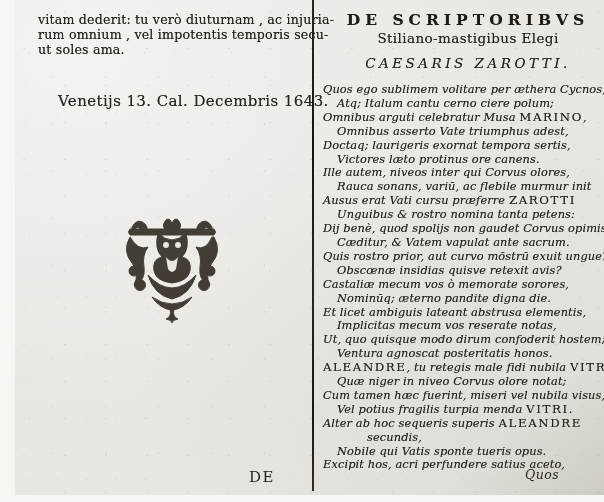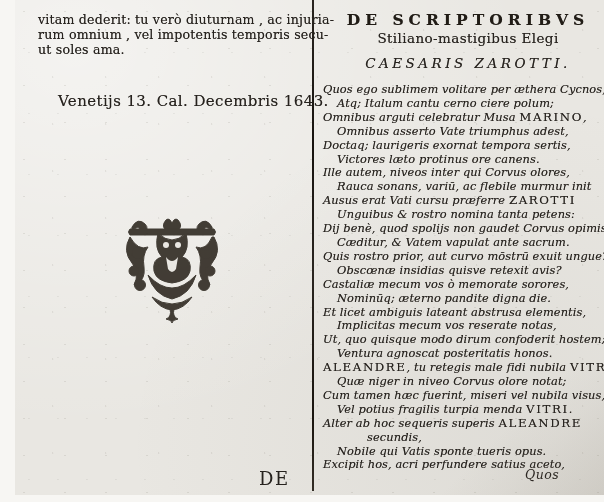--- a/index.html
+++ b/index.html
@@ -39,22 +39,22 @@
     letter-spacing: .2px; white-space: nowrap;
     text-shadow: 0 0 .4px rgba(30,25,20,.55);
   }
   .dateline {
     position: absolute; left: 43px; top: 92px;
     font-size: 15px; letter-spacing: .4px; white-space: nowrap;
     text-shadow: 0 0 .4px rgba(30,25,20,.5);
   }
   .ornament-wrap { position: absolute; left: 103px; top: 213px; width: 108px; height: 110px; }
   .catchword-left {
-    position: absolute; left: 244px; top: 468px;
-    font-size: 18px; letter-spacing: 1.5px;
+    position: absolute; left: 234px; top: 468px;
+    font-size: 15px; letter-spacing: 1.5px;
   }
 
   
   .right-page { position: absolute; left: 308px; top: 10px; width: 290px; }
   .title-1 {
     text-align: center; font-size: 15.5px; letter-spacing: 5px;
     white-space: nowrap; font-weight: bold; color: #211c16;
     text-shadow: 0 0 .4px rgba(30,25,20,.5);
   }
   .title-2 {

